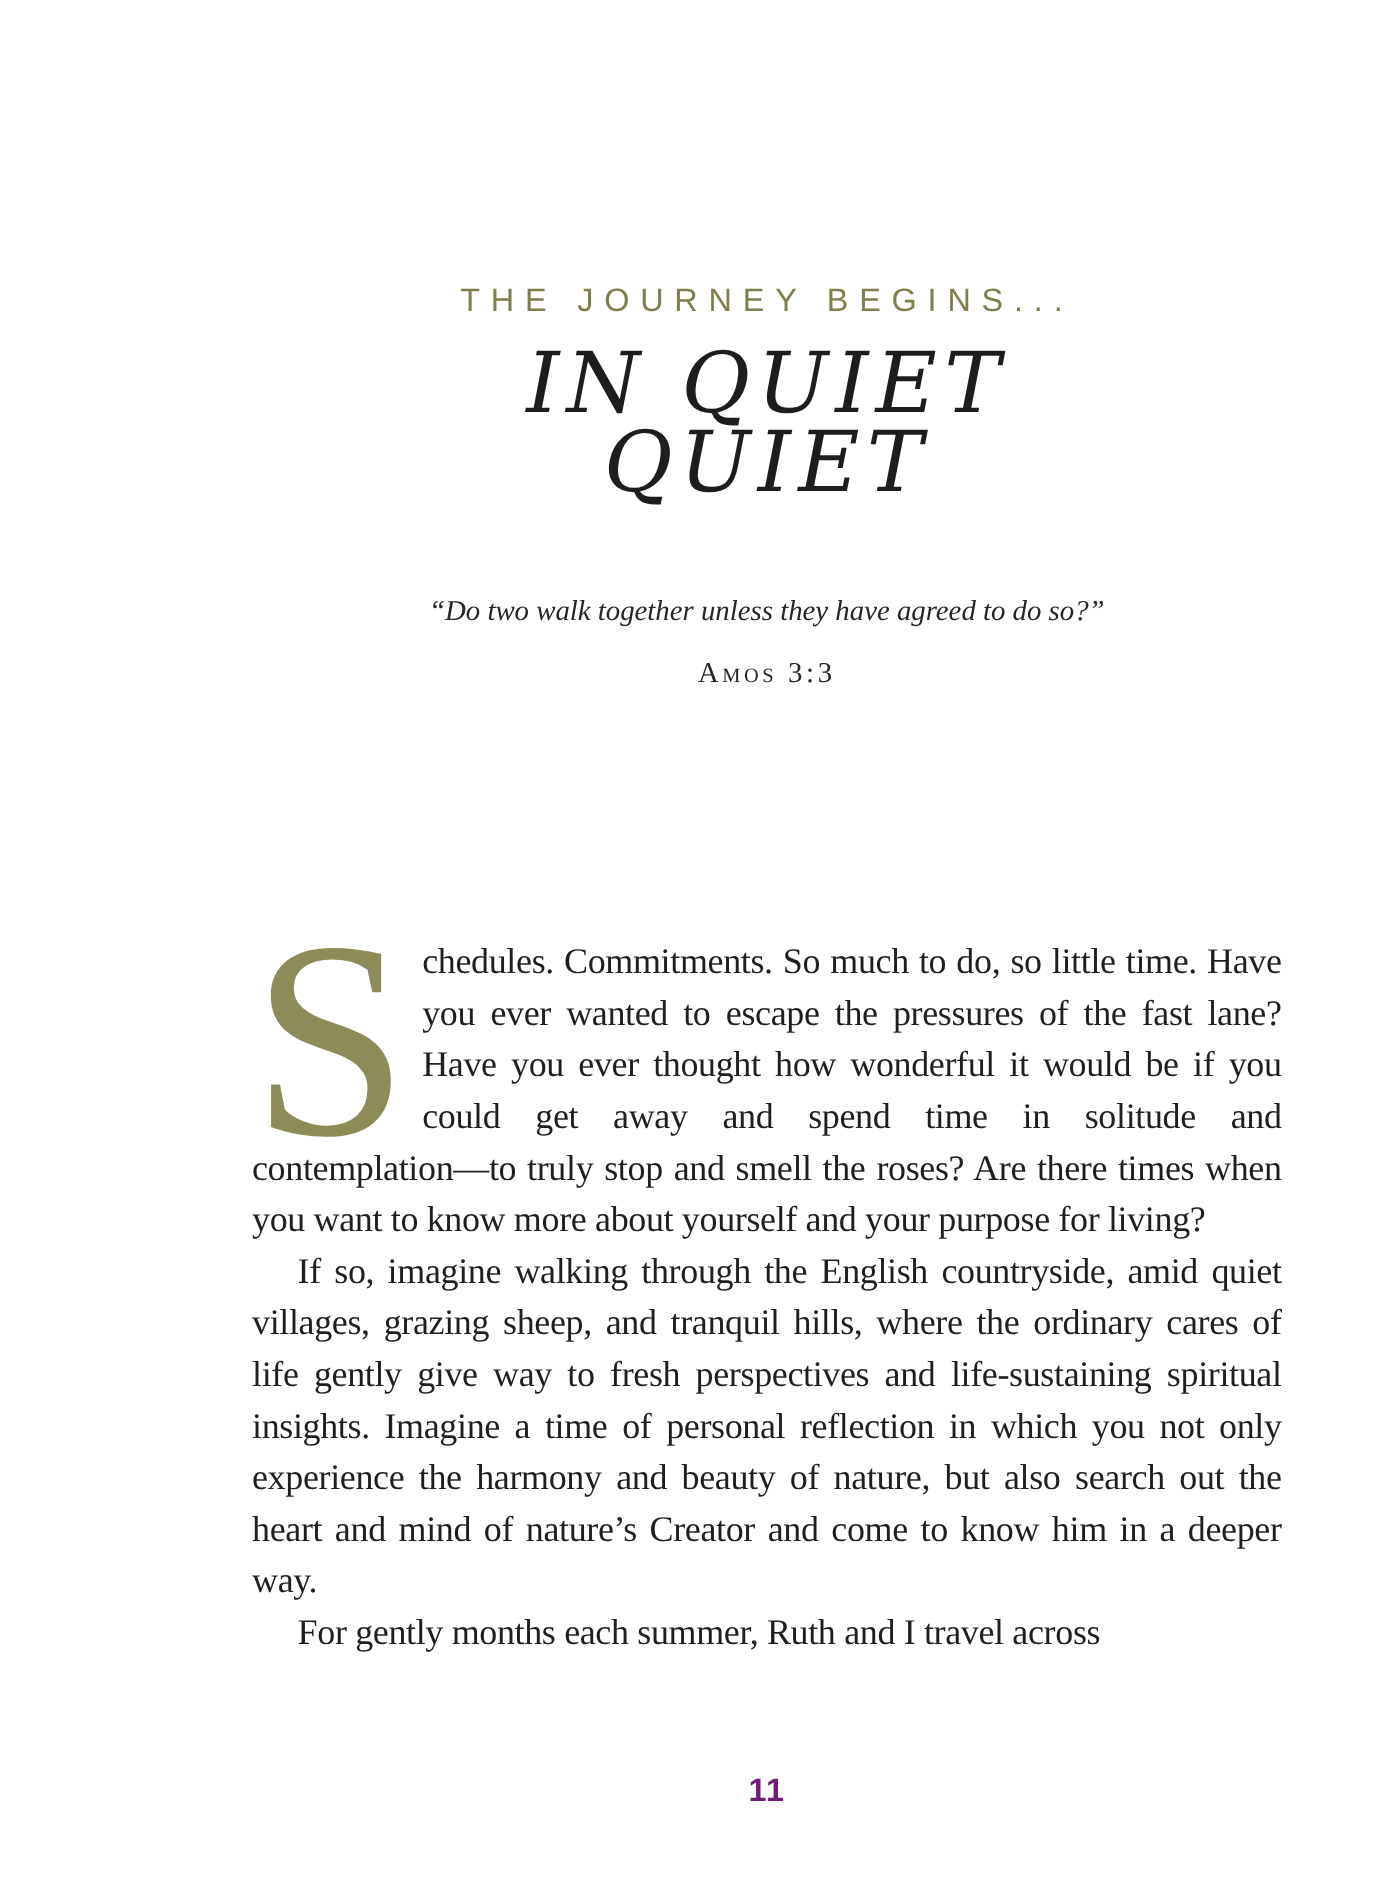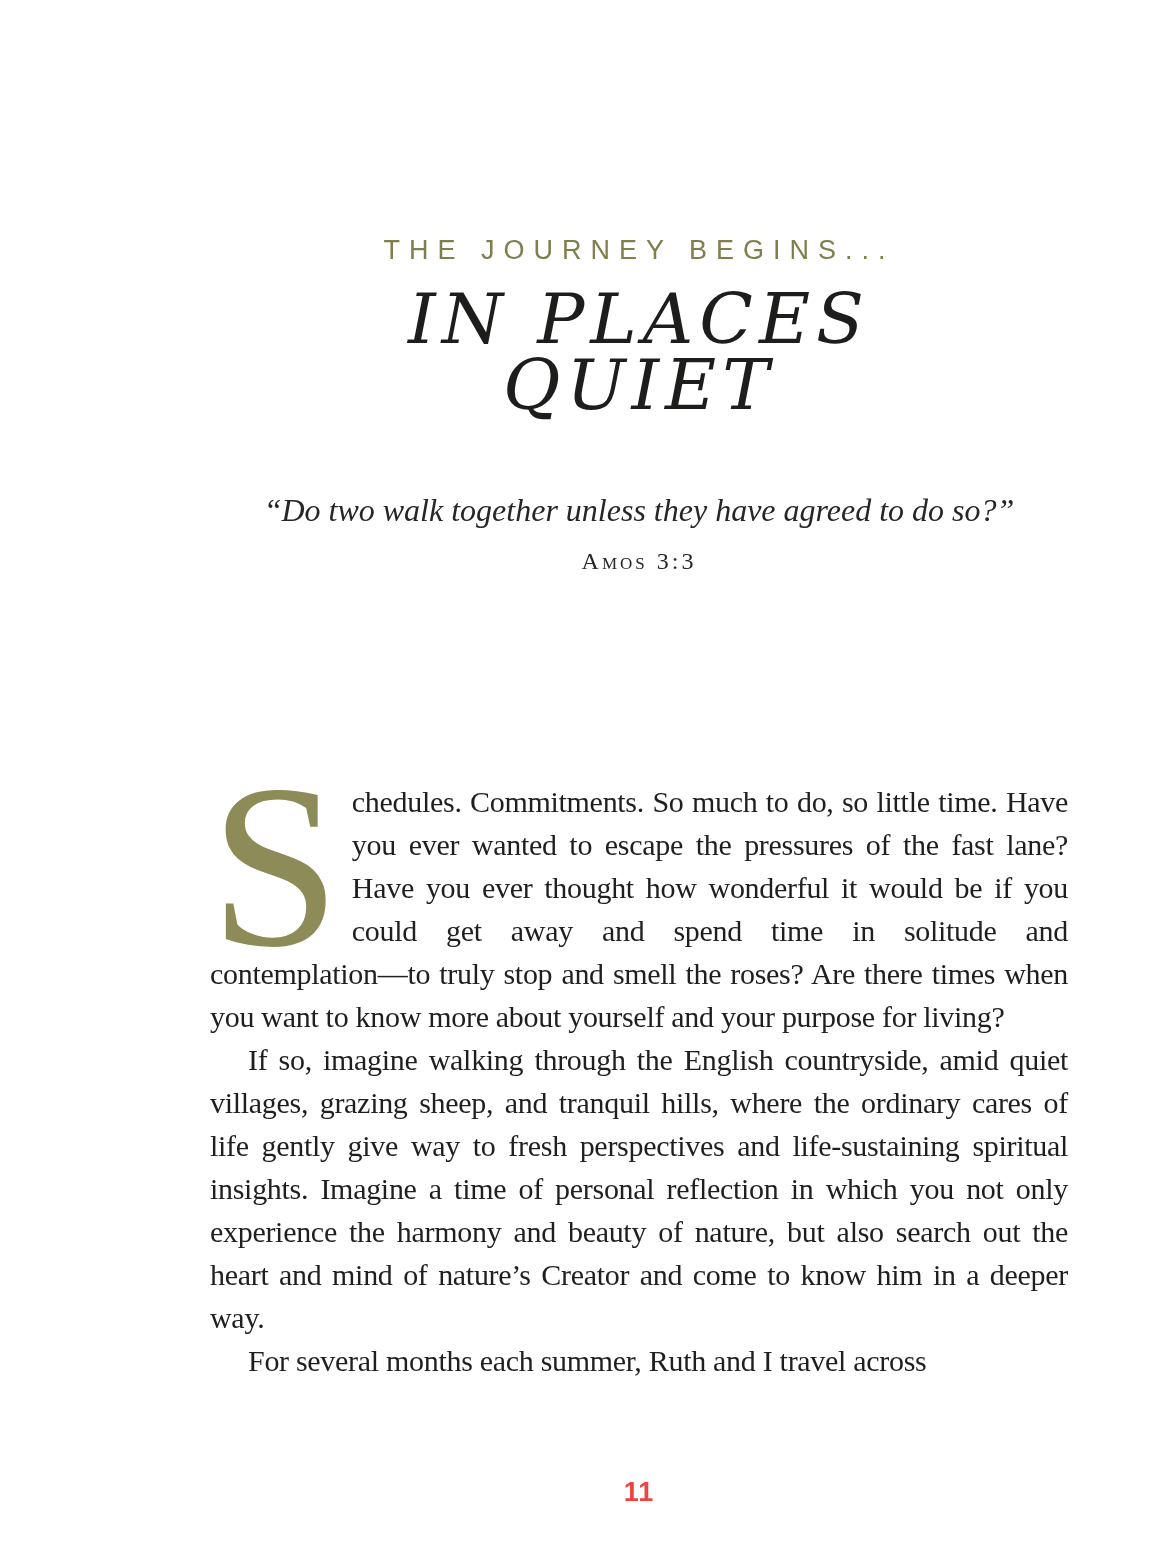--- a/index.html
+++ b/index.html
@@ -39,21 +39,21 @@
     line-height: 66px;
     letter-spacing: 6px;
     color: #1d1d1b;
   }
   .title-line { display: block; }
   .quote {
     margin-top: 74px;
     text-align: center;
     font-family: "Liberation Serif", serif;
     font-style: italic;
-    font-size: 32px;
+    font-size: 24px;
     line-height: 37px;
     color: #262624;
     white-space: nowrap;
   }
   .reference {
     margin-top: 14px;
     text-align: center;
     font-variant: small-caps;
     font-size: 24px;
     line-height: 37px;
@@ -81,44 +81,44 @@
   .folio {
     position: absolute;
     top: 1477px;
     left: 177px;
     width: 858px;
     text-align: center;
     font-family: "Liberation Sans", sans-serif;
     font-weight: 600;
     font-size: 27px;
     letter-spacing: 1px;
-    color: #ef4444;
+    color: #701a75;
   }
 </style>
 </head>
 <body>
 
 <div class="page">
   <div class="content">
 
     <div class="kicker">THE JOURNEY BEGINS...</div>
 
     <h1 class="title">
-      <span class="title-line">IN PLACES</span>
+      <span class="title-line">IN QUIET</span>
       <span class="title-line">QUIET</span>
     </h1>
 
     <div class="quote">“Do two walk together unless they have agreed to do so?”</div>
 
     <div class="reference">Amos 3:3</div>
 
     <div class="body-block">
       <p class="para">
         <span class="dropcap">S</span><span>chedules. Commitments. So much to do, so little time. Have you ever wanted to escape the pressures of the fast lane? Have you ever thought how wonderful it would be if you could get away and spend time in solitude and contemplation—to truly stop and smell the roses? Are there times when you want to know more about yourself and your purpose for living?</span>
       </p>
       <p class="para indent">If so, imagine walking through the English countryside, amid quiet villages, grazing sheep, and tranquil hills, where the ordinary cares of life gently give way to fresh perspectives and life-sustaining spiritual insights. Imagine a time of personal reflection in which you not only experience the harmony and beauty of nature, but also search out the heart and mind of nature’s Creator and come to know him in a deeper way.</p>
-      <p class="para indent">For several months each summer, Ruth and I travel across</p>
+      <p class="para indent">For gently months each summer, Ruth and I travel across</p>
     </div>
 
   </div>
 
   <div class="folio">11</div>
 </div>
 
 </body></html>

